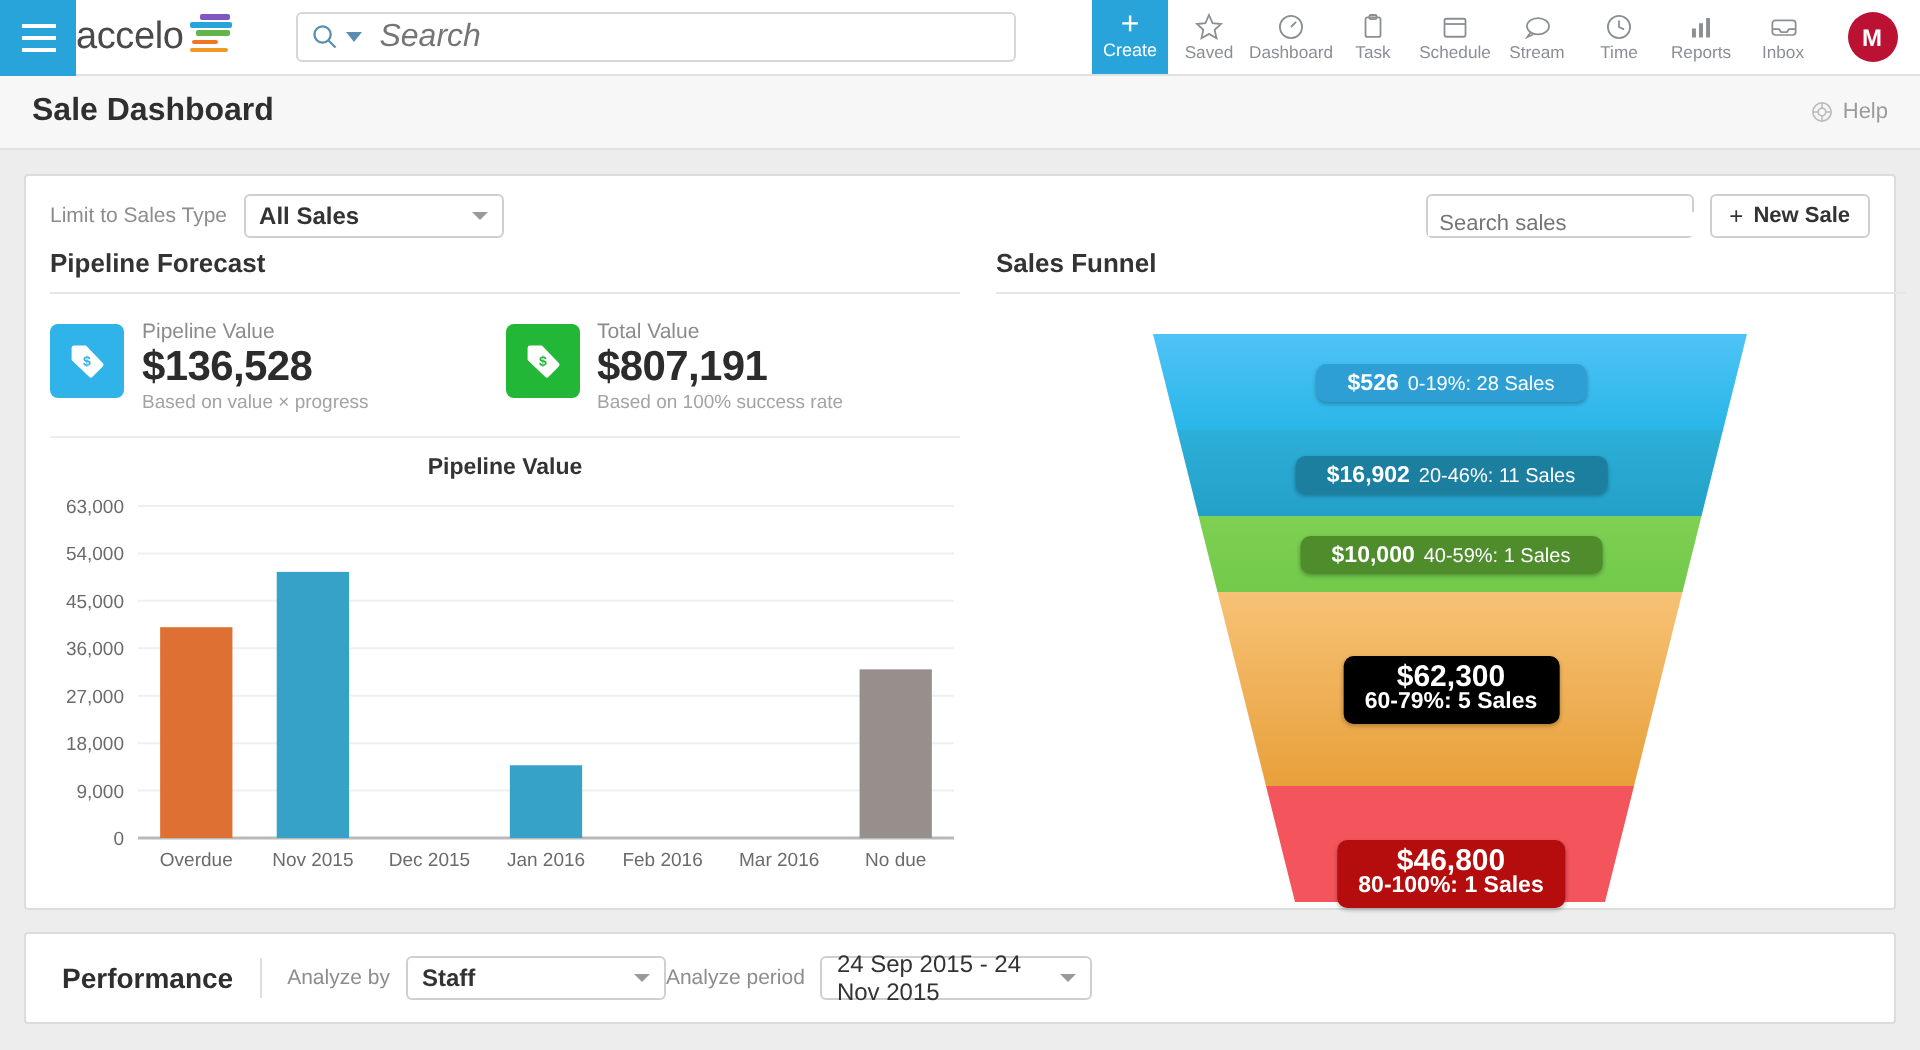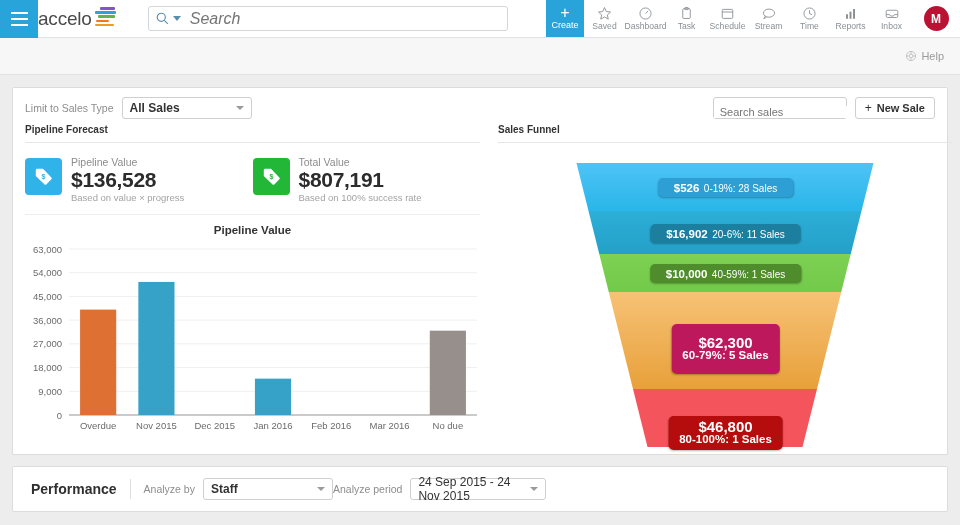--- a/index.html
+++ b/index.html
@@ -151,21 +151,21 @@
     border: 1px solid #cfcfcf; border-radius: 3px; background: #fff;
     display: flex; align-items: center; padding: 0 9px;
     font-size: 11px; font-weight: bold; color: #333; cursor: pointer;
   }
   .new-sale .p { margin-right: 5px; font-weight: normal; font-size: 12px; }
 
   .cols { display: flex; padding: 0 12px; }
   .col-left { width: 455px; }
   .col-right { flex: 1; margin-left: 18px; }
   .sec-title {
-    font-size: 10px; font-weight: bold; color: #333;
+    font-size: 13px; font-weight: bold; color: #333;
     padding: 6px 0 7px 0;
     border-bottom: 1px solid #e6e6e6;
   }
 
   
   .kpis { display: flex; padding-top: 13px; border-bottom: 1px solid #ededed; padding-bottom: 10px; }
   .kpi { display: flex; align-items: flex-start; width: 50%; }
   .kpi .tag {
     width: 37px; height: 37px; border-radius: 4px;
     display: flex; align-items: center; justify-content: center;
@@ -317,20 +317,21 @@
       <span class="lbl">Inbox</span>
     </div>
 
     <div class="avatar">
       <b>M</b>
     </div>
   </div>
 </div>
 
 <div class="page-header">
+  <div class="page-title">Sale Dashboard</div>
   <div class="help-link">
     <span class="ico">
       <svg width="12" height="12" viewBox="0 0 20 20">
           <circle cx="10" cy="10" r="7.6" fill="none" stroke="#bdbdbd" stroke-width="1.5"></circle>
           <circle cx="10" cy="10" r="3.2" fill="none" stroke="#bdbdbd" stroke-width="1.5"></circle>
           <line x1="10" y1="2.4" x2="10" y2="6.8" stroke="#bdbdbd" stroke-width="1.3"></line>
           <line x1="10" y1="13.2" x2="10" y2="17.6" stroke="#bdbdbd" stroke-width="1.3"></line>
           <line x1="2.4" y1="10" x2="6.8" y2="10" stroke="#bdbdbd" stroke-width="1.3"></line>
           <line x1="13.2" y1="10" x2="17.6" y2="10" stroke="#bdbdbd" stroke-width="1.3"></line>
         </svg>
@@ -459,23 +460,23 @@
                 </linearGradient>
               </defs>
               <path d="M 78.5 16 L 375.5 16 L 363.5 64 L 90.5 64 Z" fill="url(#g0)"></path>
               <path d="M 90.5 64 L 363.5 64 L 352.75 107 L 101.25 107 Z" fill="url(#g1)"></path>
               <path d="M 101.25 107 L 352.75 107 L 343.25 145 L 110.75 145 Z" fill="url(#g2)"></path>
               <path d="M 110.75 145 L 343.25 145 L 319 242 L 135 242 Z" fill="url(#g3)"></path>
               <path d="M 135 242 L 319 242 L 297 330 L 157 330 Z" fill="url(#g4)"></path>
             </svg>
           <div id="funnel-labels">
               <div class="fl-label" style="background: rgb(46, 159, 212); top: 31px;"><span class="amt" style="font-size:11.5px">$526</span> <span style="font-size:10px">0-19%: 28 Sales</span></div>
-              <div class="fl-label" style="background: rgb(28, 127, 160); top: 76.5px;"><span class="amt" style="font-size:11.5px">$16,902</span> <span style="font-size:10px">20-6%: 11 Sales</span></div>
+              <div class="fl-label" style="background: rgb(28, 127, 160); top: 76.5px;"><span class="amt" style="font-size:11.5px">$16,902</span> <span style="font-size:10px">20-46%: 11 Sales</span></div>
               <div class="fl-label" style="background: rgb(78, 140, 44); top: 117px;"><span class="amt" style="font-size:11.5px">$10,000</span> <span style="font-size:10px">40-59%: 1 Sales</span></div>
-              <div class="fl-label" style="background: #be185d; top: 176.5px; padding: 12px 11px; text-align: center;">
+              <div class="fl-label" style="background: #000000; top: 176.5px; padding: 4px 11px; text-align: center;">
                 <div class="amt" style="font-size:15px">$62,300</div>
                 <div style="font-size:11.5px;font-weight:bold">60-79%: 5 Sales</div>
               </div>
               <div class="fl-label" style="background: rgb(181, 13, 13); top: 269px; padding: 4px 11px;">
                 <div class="amt" style="font-size:15px">$46,800</div>
                 <div style="font-size:11.5px;font-weight:bold">80-100%: 1 Sales</div>
               </div>
             </div>
         </div>
       </div>

